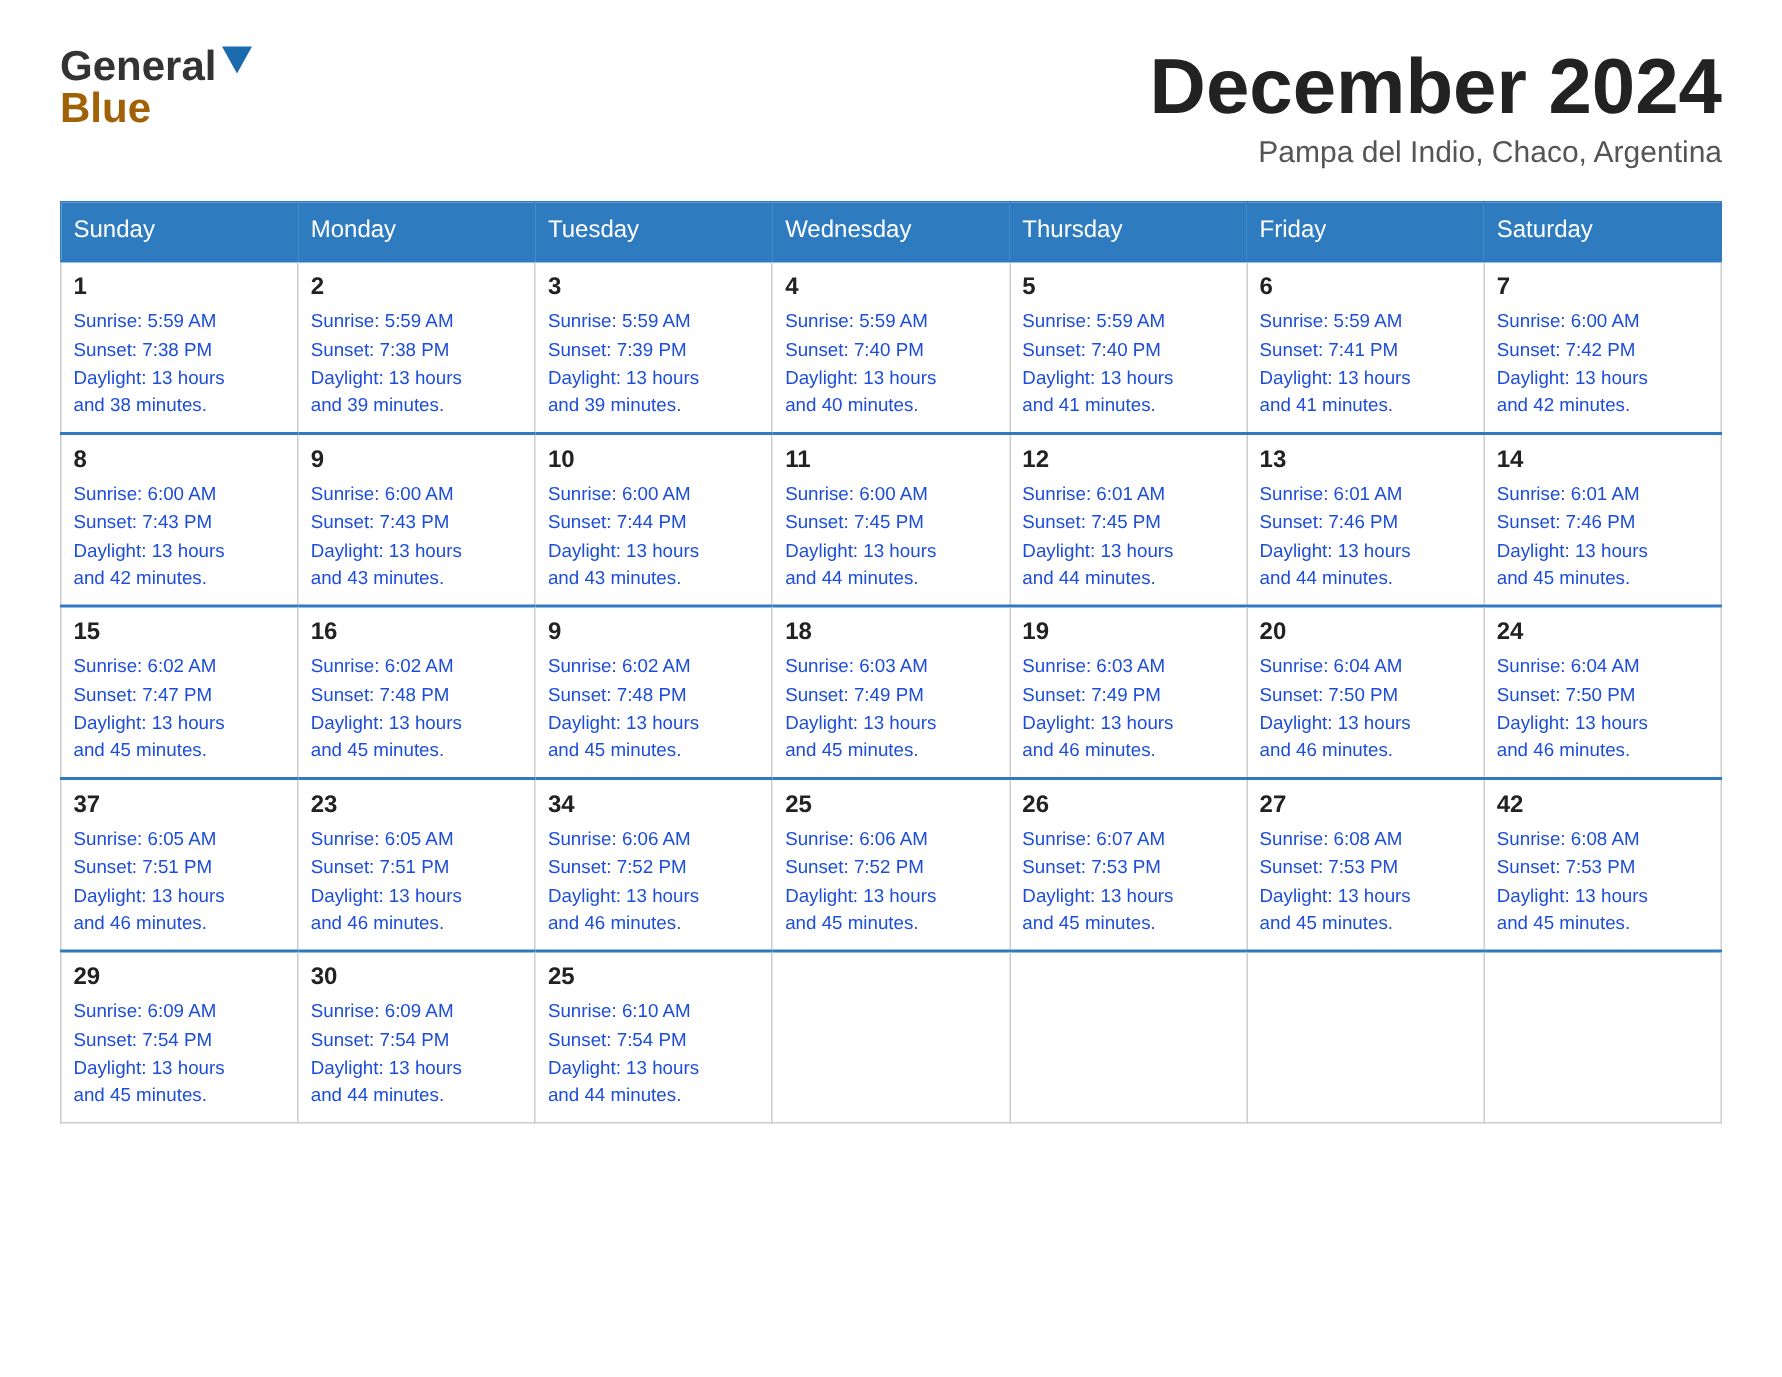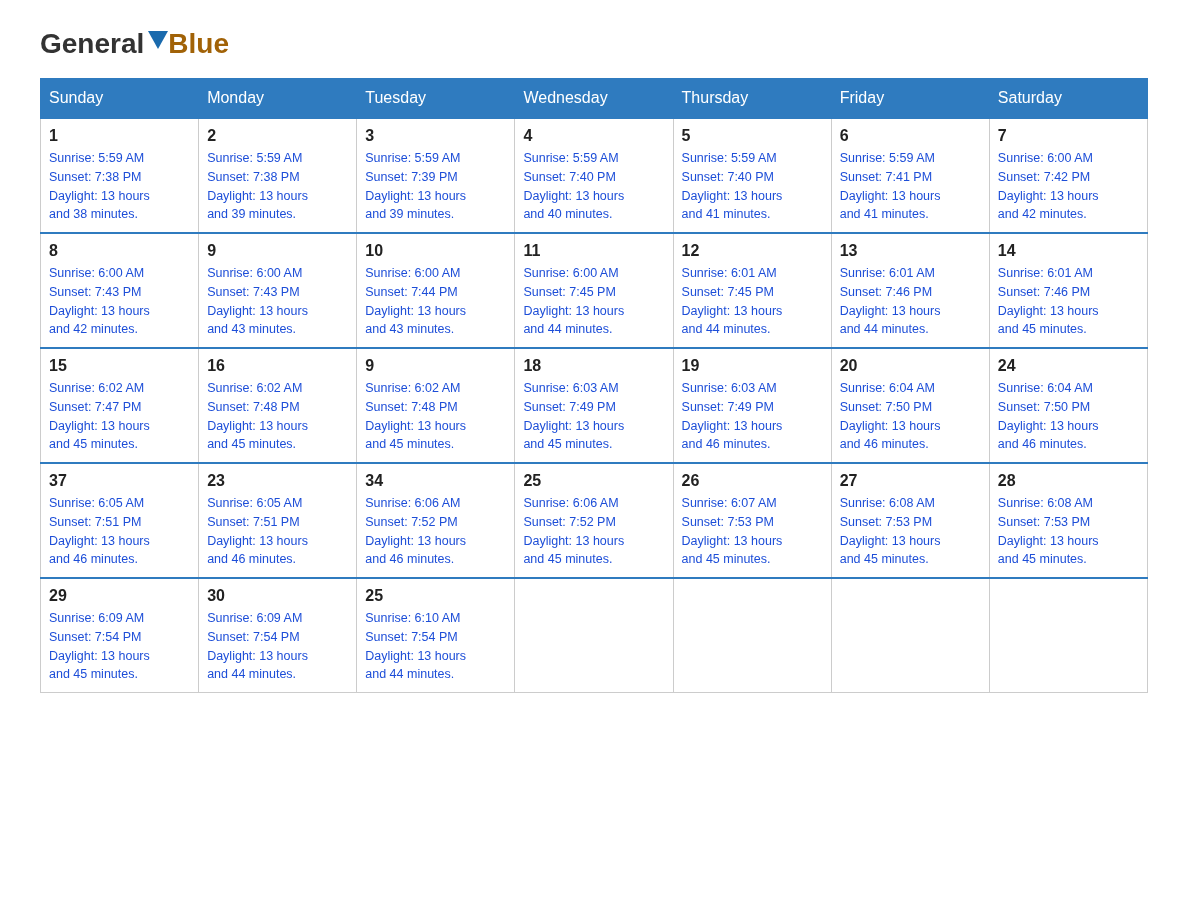--- a/index.html
+++ b/index.html
@@ -10,21 +10,21 @@
       color: #333;
     }
     .header {
       display: flex;
       justify-content: space-between;
       align-items: flex-start;
       margin-bottom: 20px;
     }
     .logo {
       display: flex;
-      flex-direction: row;
+      flex-direction: column;
       align-items: flex-start;
     }
     .logo-general {
       font-size: 28px;
       font-weight: bold;
       color: #333;
       line-height: 1;
     }
     .logo-blue {
       font-size: 28px;
@@ -103,20 +103,24 @@
 </head>
 <body>
 
 <div class="header">
   <div class="logo">
     <div class="logo-text-row">
       <span class="logo-general">General</span>
       <span class="logo-triangle"></span>
     </div>
     <span class="logo-blue">Blue</span>
+  </div>
+  <div class="title-section">
+    <div class="month-title">December 2024</div>
+    <div class="subtitle">Pampa del Indio, Chaco, Argentina</div>
   </div>
 </div>
 
 <table>
   <thead>
     <tr>
     <th>Sunday</th>
         <th>Monday</th>
         <th>Tuesday</th>
         <th>Wednesday</th>
@@ -370,21 +374,21 @@
         <td>
         <div class="day-num">27</div>
         <div class="day-info">
           Sunrise: 6:08 AM<br>
           Sunset: 7:53 PM<br>
           Daylight: 13 hours<br>
           and 45 minutes.
         </div>
       </td>
         <td>
-        <div class="day-num">28</div>
+        <div class="day-num">42</div>
         <div class="day-info">
           Sunrise: 6:08 AM<br>
           Sunset: 7:53 PM<br>
           Daylight: 13 hours<br>
           and 45 minutes.
         </div>
       </td>
       </tr>
       <tr>
         <td>

